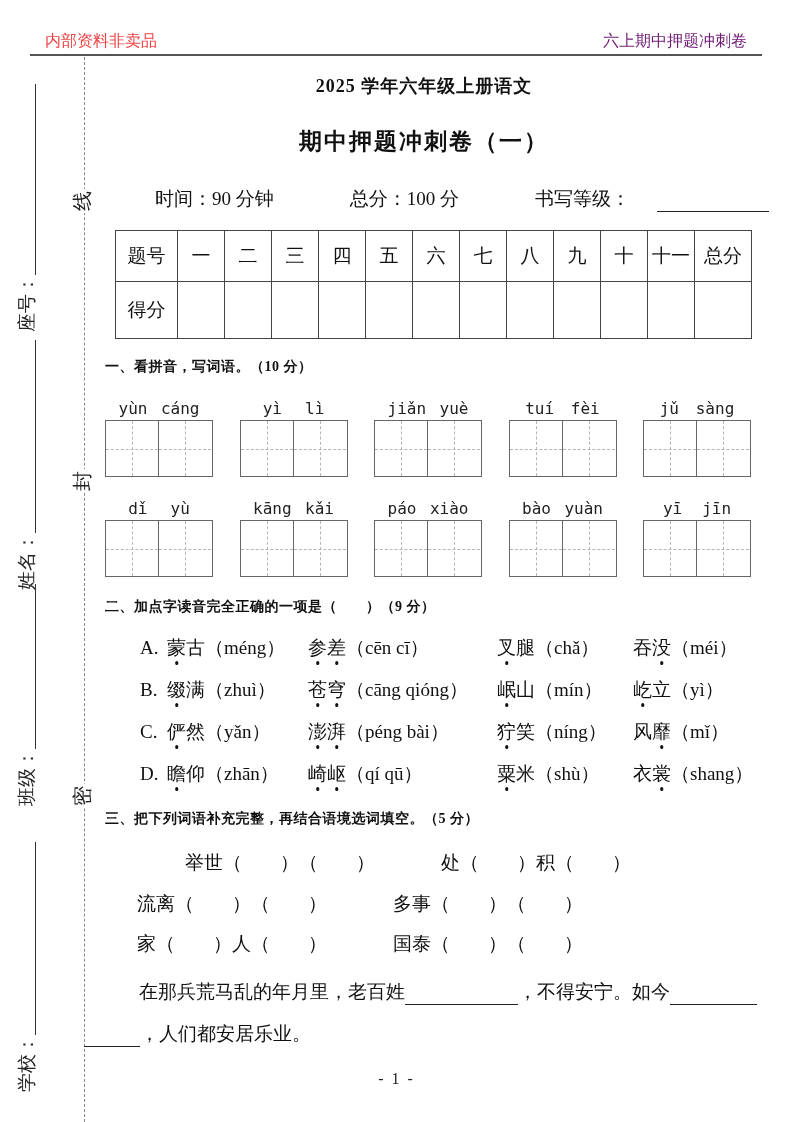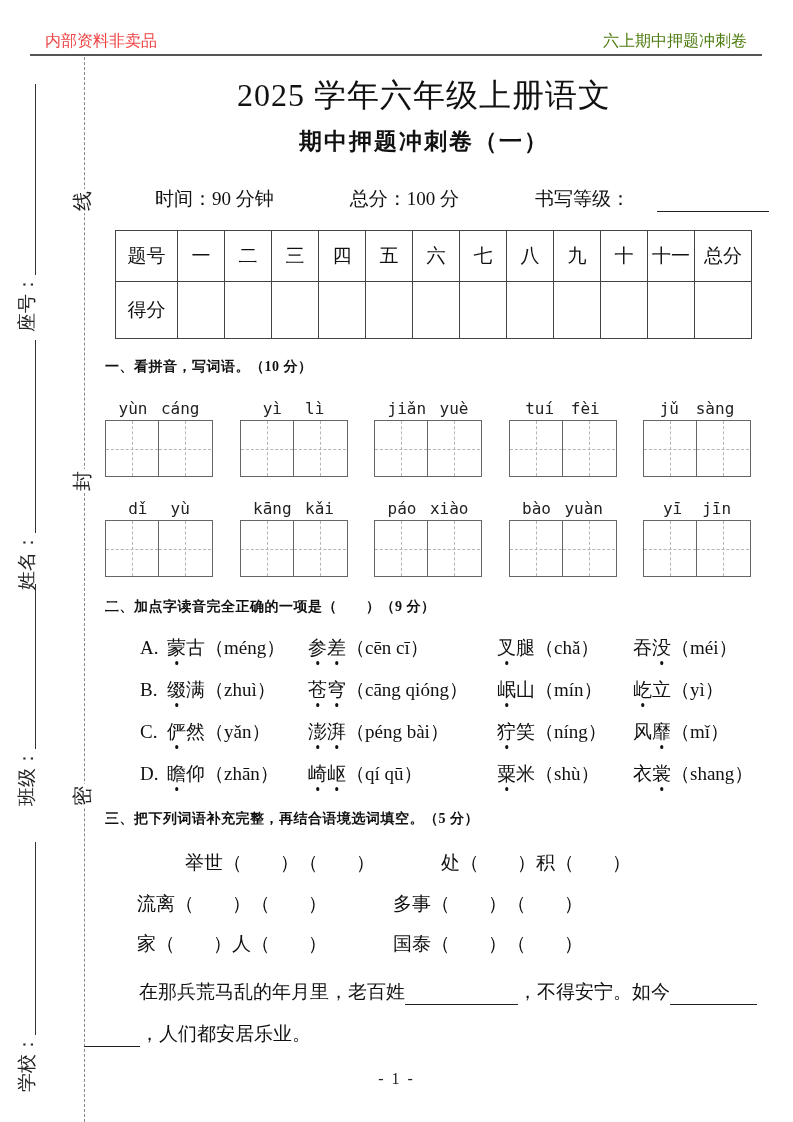--- a/index.html
+++ b/index.html
@@ -3,30 +3,30 @@
 <meta charset="utf-8">
 <style>
   html,body{margin:0;padding:0;background:#e8e8e8;}
   .page{
     position:relative;width:793px;height:1122px;background:#ffffff;
     font-family:"Liberation Serif","DejaVu Serif",serif;color:#111;
     overflow:hidden;margin:0 auto;
   }
   
   .hdr-left{position:absolute;left:45px;top:31px;font-size:16px;color:#ef4444;}
-  .hdr-right{position:absolute;right:46px;top:31px;font-size:16px;color:#4d7c0f;}
+  .hdr-right{position:absolute;right:46px;top:31px;font-size:16px;color:#701a75;}
   .hdr-rule{position:absolute;left:30px;top:54px;width:732px;height:0;border-top:2px solid #555;}
   
   .seal-line{position:absolute;left:84px;top:57px;height:1065px;width:0;border-left:1px dashed #888;}
   .seal-char{position:absolute;transform:rotate(-90deg);transform-origin:0 0;font-size:20px;color:#222;background:#fff;padding:0 2px;line-height:1;}
   .mfield{position:absolute;transform:rotate(-90deg);transform-origin:0 0;display:flex;align-items:flex-end;font-size:19px;color:#222;line-height:1.2;}
   .mfield .fill-line{flex:1;border-bottom:1px solid #333;margin-bottom:3px;min-width:40px;}
   
   .title-wrap{position:absolute;left:85px;right:30px;text-align:center;}
-  .doc-title{top:74px;font-size:32px;font-weight:normal;letter-spacing:1px;text-align:center;}
+  .doc-title{top:74px;font-size:18px;font-weight:bold;letter-spacing:1px;text-align:center;}
   .doc-subtitle{top:126px;font-size:23px;font-weight:bold;letter-spacing:2px;}
   
   .info-line{position:absolute;left:155px;top:186px;font-size:19px;display:flex;align-items:flex-end;gap:21px;}
   .info-item{margin-right:55px;white-space:pre;}
   .info-blank{display:inline-block;width:112px;border-bottom:1px solid #222;height:20px;}
   
   .score-table{position:absolute;left:115px;top:230px;border-collapse:collapse;table-layout:fixed;width:572px;font-size:19px;}
   .score-table td{border:1.5px solid #444;text-align:center;padding:0;}
   .score-table tr.r1 td{height:50px;}
   .score-table tr.r2 td{height:56px;}

